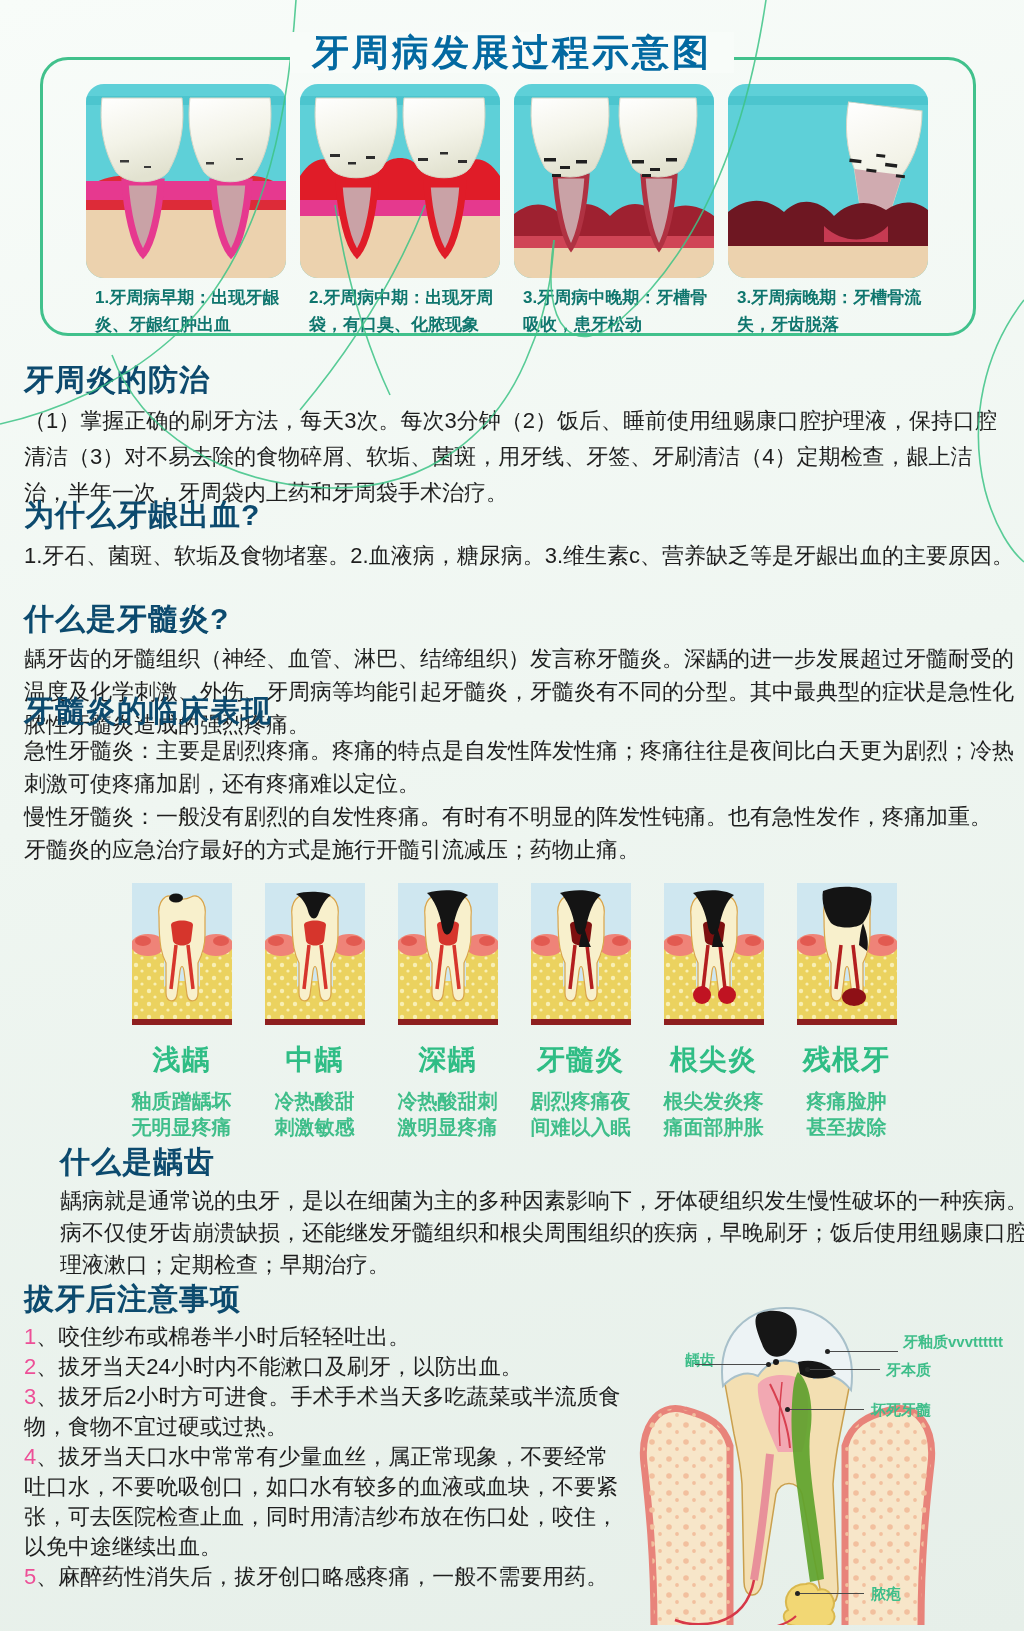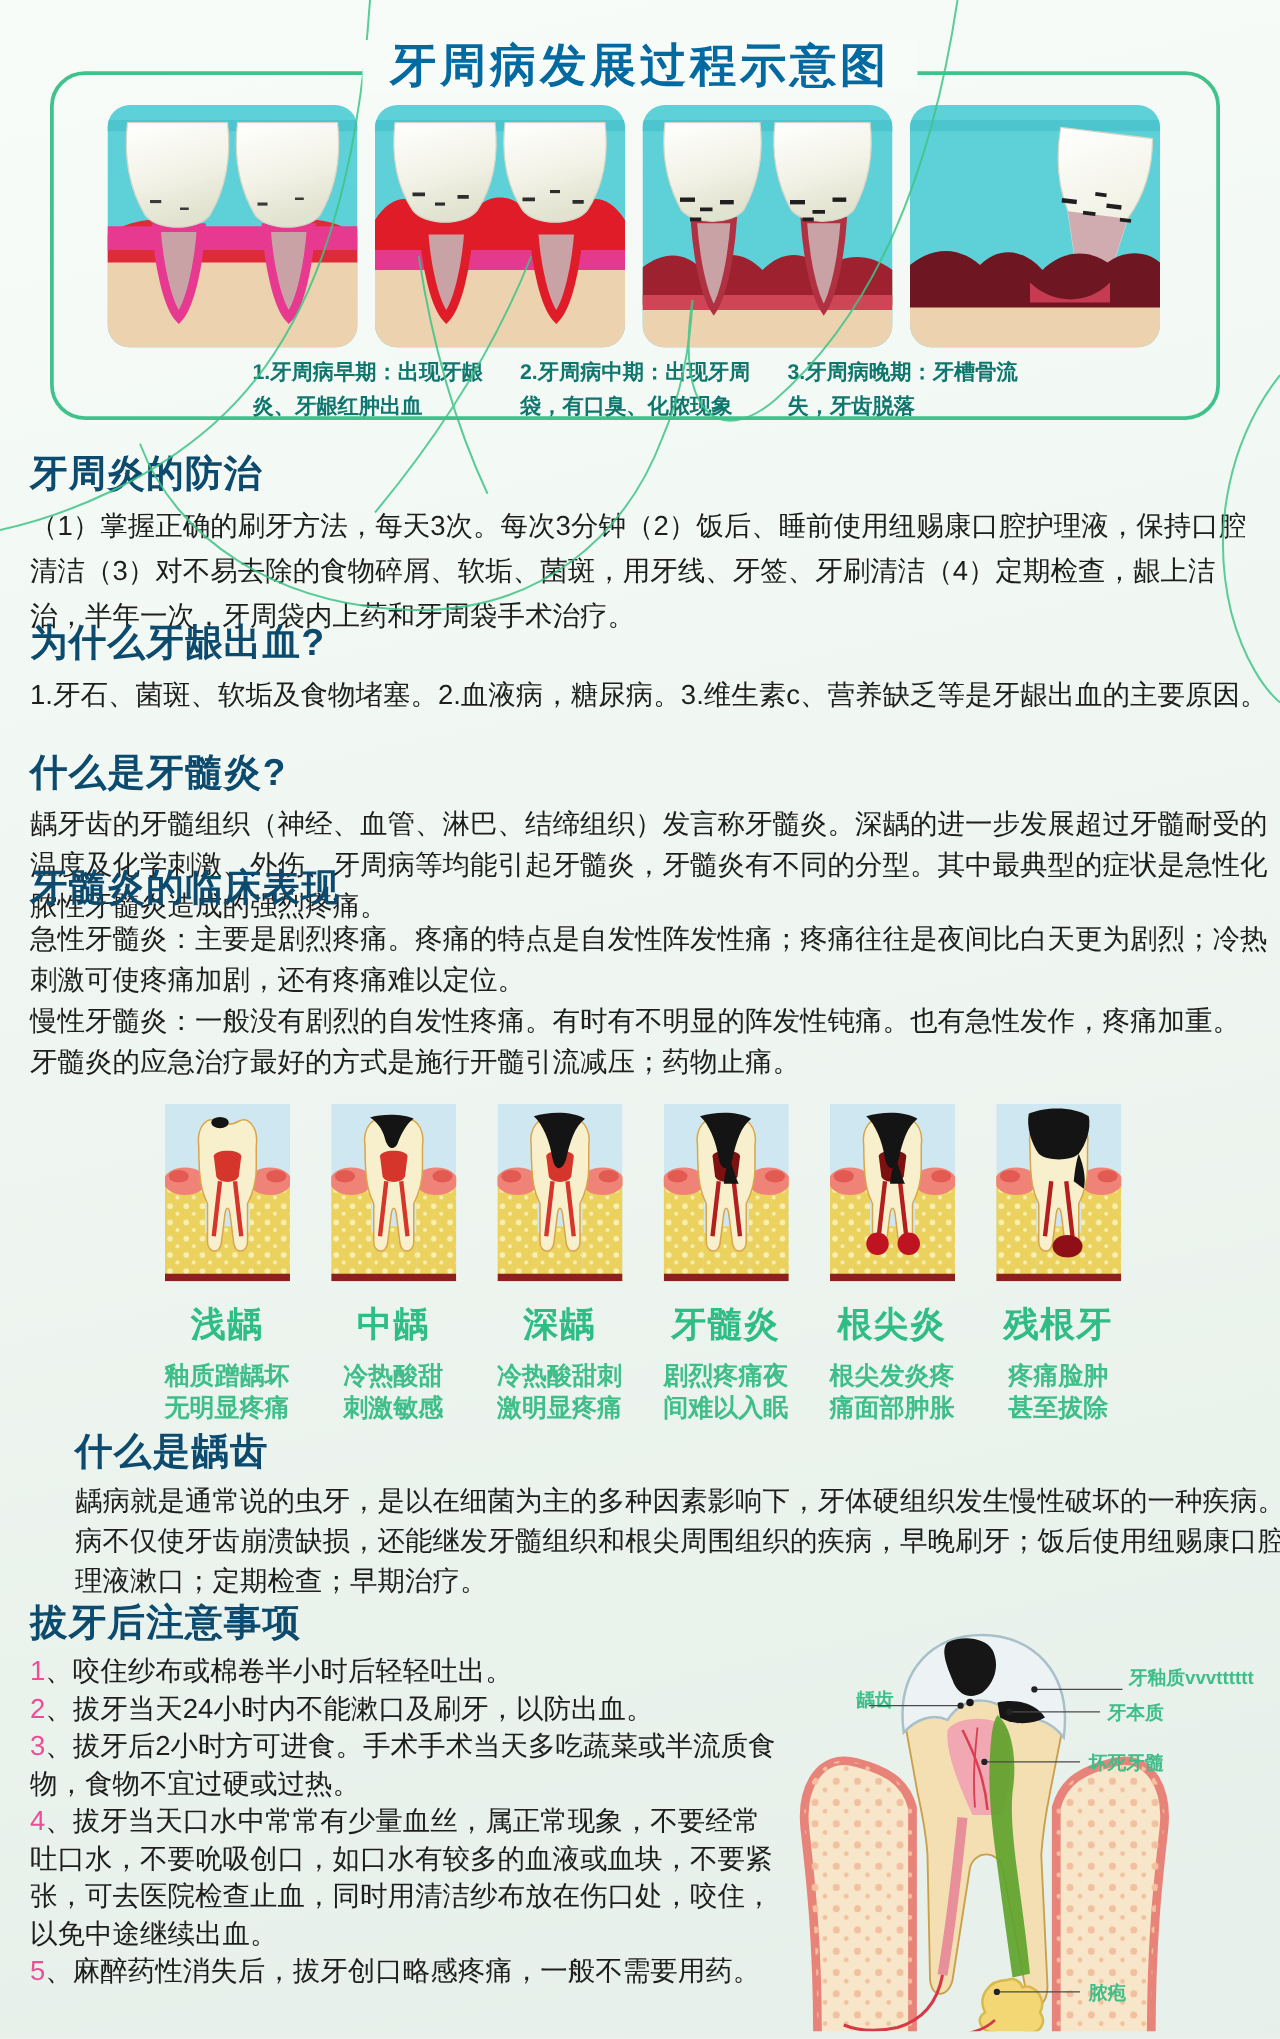--- a/index.html
+++ b/index.html
@@ -163,20 +163,21 @@
       <rect y="150" width="200" height="44" fill="#ecd2ae"></rect>
       <path d="M0,128 C20,112 40,114 56,128 C72,112 92,116 106,132 C120,118 140,114 158,126 C172,116 188,116 200,126 L200,162 L0,162 Z" fill="#6e1722"></path>
       <path d="M96,142 C115,160 142,160 160,142 L160,158 L96,158 Z" fill="#c63a52"></path>
     </g>
   </svg>
 </div>
 
 <div id="captions">
   <div class="cap">1.牙周病早期：出现牙龈炎、牙龈红肿出血</div>
   <div class="cap">2.牙周病中期：出现牙周袋，有口臭、化脓现象</div>
+  <div class="cap">3.牙周病中晚期：牙槽骨吸收，患牙松动</div>
   <div class="cap">3.牙周病晚期：牙槽骨流失，牙齿脱落</div>
 </div>
 
 <div id="sec-prevention" class="sec lh36">
   <h2>牙周炎的防治</h2>
   <p>（1）掌握正确的刷牙方法，每天3次。每次3分钟（2）饭后、睡前使用纽赐康口腔护理液，保持口腔清洁（3）对不易去除的食物碎屑、软垢、菌斑，用牙线、牙签、牙刷清洁（4）定期检查，龈上洁治，半年一次，牙周袋内上药和牙周袋手术治疗。</p>
 </div>
 
 <div id="sec-bleeding" class="sec lh36">
   <h2>为什么牙龈出血?</h2>

